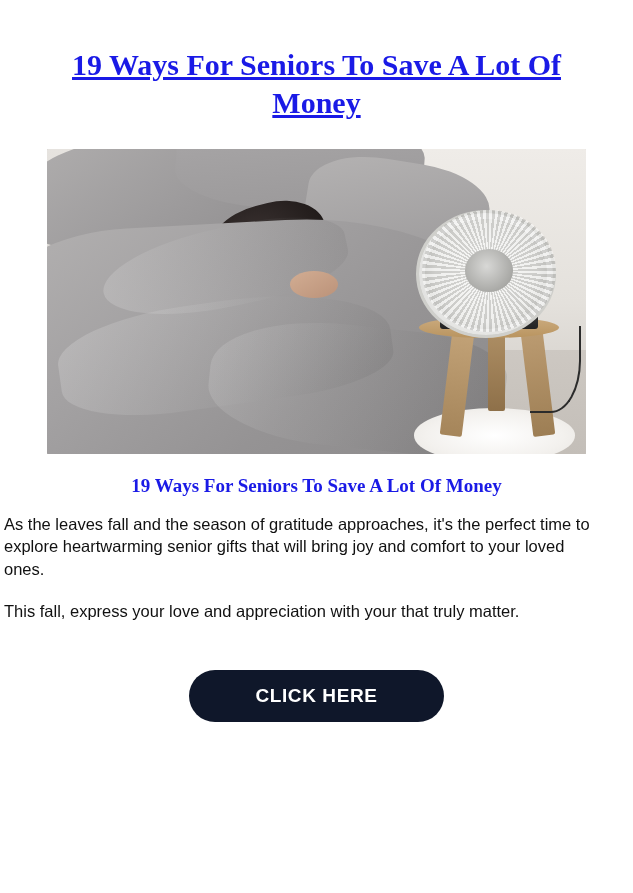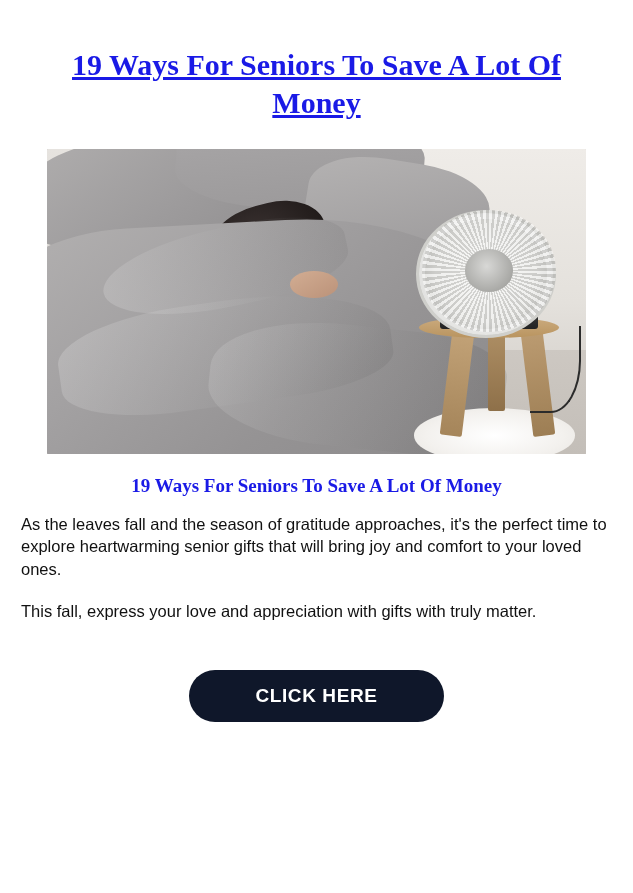--- a/index.html
+++ b/index.html
@@ -222,21 +222,21 @@
   .subhead {
     margin-top: 21px;
     text-align: center;
     font-family: "Liberation Serif", serif;
     font-weight: bold;
     font-size: 19px;
     color: #1a1ae6;
     padding: 0 40px;
   }
   .body-wrap {
-    padding: 16px 24px 0 21px;
+    padding: 16px 24px 0 4px;
   }
   .para {
     font-family: "Liberation Sans", sans-serif;
     font-size: 16.5px;
     line-height: 1.37;
     color: #111111;
     margin: 0 0 19px 0;
   }
   .para:last-child { margin-bottom: 0; }
   .inline-link {
@@ -297,20 +297,20 @@
       <div class="fan-grill"></div>
       <div class="fan-hub"></div>
       <div class="cord"></div>
     </div>
   </div>
 
   <div class="subhead">19 Ways For Seniors To Save A Lot Of Money</div>
 
   <div class="body-wrap">
     <p class="para">As the leaves fall and the season of gratitude approaches, it's the perfect time to explore heartwarming senior gifts that will bring joy and comfort to your loved ones.</p>
-    <p class="para">This fall, express your love and appreciation with gifts with truly matter.</p>
+    <p class="para">This fall, express your love and appreciation with your that truly matter.</p>
   </div>
 
   <div class="cta-wrap">
     <button class="cta-button">CLICK HERE</button>
   </div>
 
 </div>
 
 </body></html>

